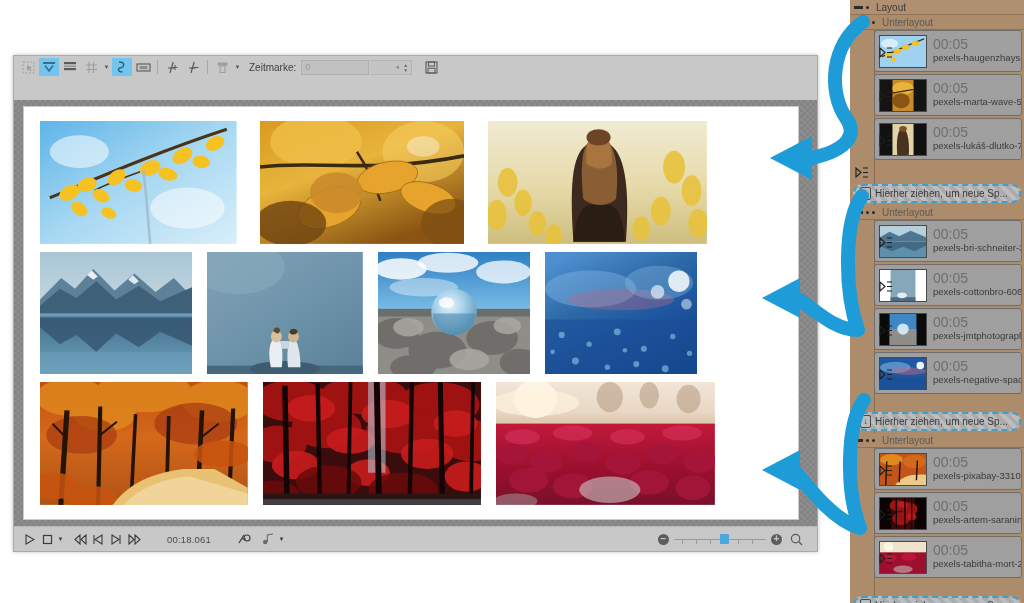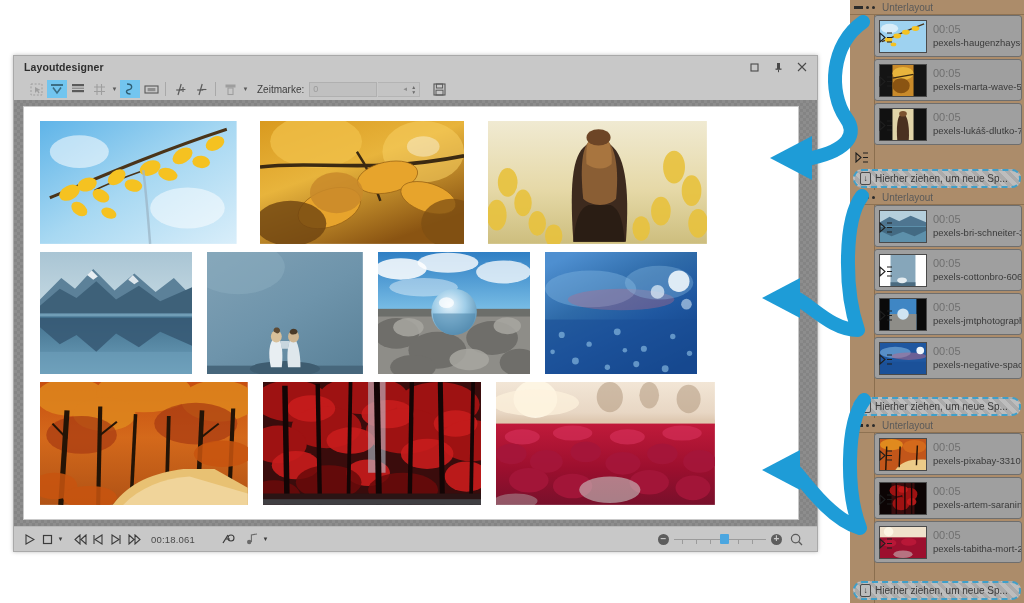--- a/index.html
+++ b/index.html
@@ -33,21 +33,21 @@
   }
   .winbtn {
     width: 22px; height: 20px; display:flex; align-items:center; justify-content:center;
     color:#4a4a4a; font-size:11px; line-height:1;
   }
   .winbtn svg { display:block; }
 
   
   .toolbar {
     height: 22px; background:#c8c8c8; display:flex; align-items:center;
-    padding-left: 12px; gap:1px;
+    padding-left: 4px; gap:1px;
   }
   .tbtn {
     width:20px; height:18px; display:flex; align-items:center; justify-content:center;
     color:#6d6d6d;
   }
   .tbtn.active { background:#72c5ef; }
   .tbtn.dim { opacity:.45; }
   .tsep { width:1px; height:14px; background:#a8a8a8; margin:0 3px; }
   .tarrow { width:9px; height:18px; display:flex; align-items:center; justify-content:center;
             color:#5a5a5a; font-size:6px; }
@@ -84,21 +84,21 @@
   .srow { display:flex; height:32%; }
   .scell { height:100%; overflow:hidden; position:relative; }
 
   
   .playbar {
     position:absolute; left:0; right:0; bottom:0; height:25px;
     background:#c8c8c8; display:flex; align-items:center; padding:0 6px;
     border-top:1px solid #b8b8b8;
   }
   .pbtn { width:18px; height:18px; display:flex; align-items:center; justify-content:center; color:#3c3c3c; }
-  .ptime { font-size:9.5px; color:#4a4a4a; margin-left:8px; letter-spacing:.2px; }
+  .ptime { font-size:9.5px; color:#4a4a4a; margin-left:24px; letter-spacing:.2px; }
   .zoomwrap { margin-left:auto; display:flex; align-items:center; gap:5px; padding-right:6px; }
   .zslider { position:relative; width:92px; height:12px; display:flex; align-items:center; }
   .ztrack { position:absolute; left:0; right:0; top:6px; height:1px; background:#9b9b9b; }
   .ztick { position:absolute; top:7px; width:1px; height:4px; background:#9b9b9b; }
   .zthumb { position:absolute; left:50%; top:1px; width:9px; height:10px; background:#4ba6e0; border-radius:1px; }
   .zcircle { width:11px; height:11px; border-radius:50%; background:#5d5d5d; color:#c8c8c8;
              font-size:10px; line-height:10px; text-align:center; font-weight:bold; }
 
   
   #timeline {
@@ -118,21 +118,21 @@
   .vline { position:absolute; left:24px; top:0; bottom:0; width:1px; background:#8a6e4e; }
 
   .tl-group { position:relative; }
   .tl-clip {
     position:relative; height:42px; display:flex; align-items:center;
     background:#9f9f9f; border:1px solid #6e6e6e; border-radius:3px;
     margin: 0 2px 2px 24px; padding-left:4px;
   }
   .tl-thumb { width:48px; height:33px; border:1px solid #4a4a4a; overflow:hidden; flex:none; }
   .tl-meta { margin-left:6px; overflow:hidden; white-space:nowrap; }
-  .tl-time { font-size:11px; color:#6f6f6f; line-height:13px; }
+  .tl-time { font-size:14px; color:#6f6f6f; line-height:13px; }
   .tl-name { font-size:9.5px; color:#3a3a3a; line-height:14px; }
   .tl-transition {
     position:absolute; left:3px; top:13px; width:16px; height:16px;
     display:flex; align-items:center; justify-content:center; color:#1f1f1f;
   }
   .tl-spacer { height:14px; margin-left:24px; }
   .tl-drop {
     height:19px; margin:2px 3px 2px 3px;
     border:2px dashed #3f9fc9; border-radius:9px;
     background:#b8b8b8;
@@ -151,42 +151,20 @@
   
   .ph { width:100%; height:100%; position:relative; }
 </style>
 </head>
 <body>
 
 <div id="root">
 
   <div id="designer-window">
 
-    <div class="titlebar">
-      <div class="title">Layoutdesigner</div>
-      <div class="winbtns">
-        <div class="winbtn">
-          <svg width="9" height="9" viewBox="0 0 9 9">
-              <rect x="1" y="1" width="7" height="7" fill="none" stroke="#4a4a4a" stroke-width="1.1"></rect>
-            </svg>
-        </div>
-        <div class="winbtn">
-          <svg width="11" height="11" viewBox="0 0 11 11">
-              <rect x="4" y="1" width="3" height="6" fill="#4a4a4a"></rect>
-              <rect x="2.5" y="6.5" width="6" height="1.3" fill="#4a4a4a"></rect>
-              <rect x="5" y="7.8" width="1" height="2.4" fill="#4a4a4a"></rect>
-            </svg>
-        </div>
-        <div class="winbtn">
-          <svg width="10" height="10" viewBox="0 0 10 10">
-              <path d="M1 1 L9 9 M9 1 L1 9" stroke="#4a4a4a" stroke-width="1.1"></path>
-            </svg>
-        </div>
-      </div>
-    </div>
 
     <div class="toolbar">
       <div class="tbtn dim">
         <svg width="13" height="13" viewBox="0 0 13 13">
             <rect x="1" y="1" width="11" height="11" fill="none" stroke="#6d6d6d" stroke-width="1" stroke-dasharray="2 1.6"></rect>
             <path d="M5 4 L5 10 L7 8 L8.5 10.5 L9.6 9.8 L8.2 7.4 L10.5 7 Z" fill="#6d6d6d"></path>
           </svg>
       </div>
       <div class="tbtn active">
         <svg width="14" height="13" viewBox="0 0 14 13">
@@ -675,20 +653,25 @@
             </svg>
         </div>
       </div>
     </div>
   </div>
 
   <div id="timeline">
     <div class="vline"></div>
     <div class="tl-inner">
 
+      <div class="tl-headrow">
+        <span class="dash"></span>
+        <span class="dot"></span>
+        <span class="tl-headlabel">Layout</span>
+      </div>
 
       <div class="tl-group">
         <div class="tl-headrow sub">
           <span class="dash"></span>
           <span class="dot"></span>
           <span class="dot"></span>
           <span class="tl-headlabel">Unterlayout</span>
         </div>
 
         <div class="tl-clip">

